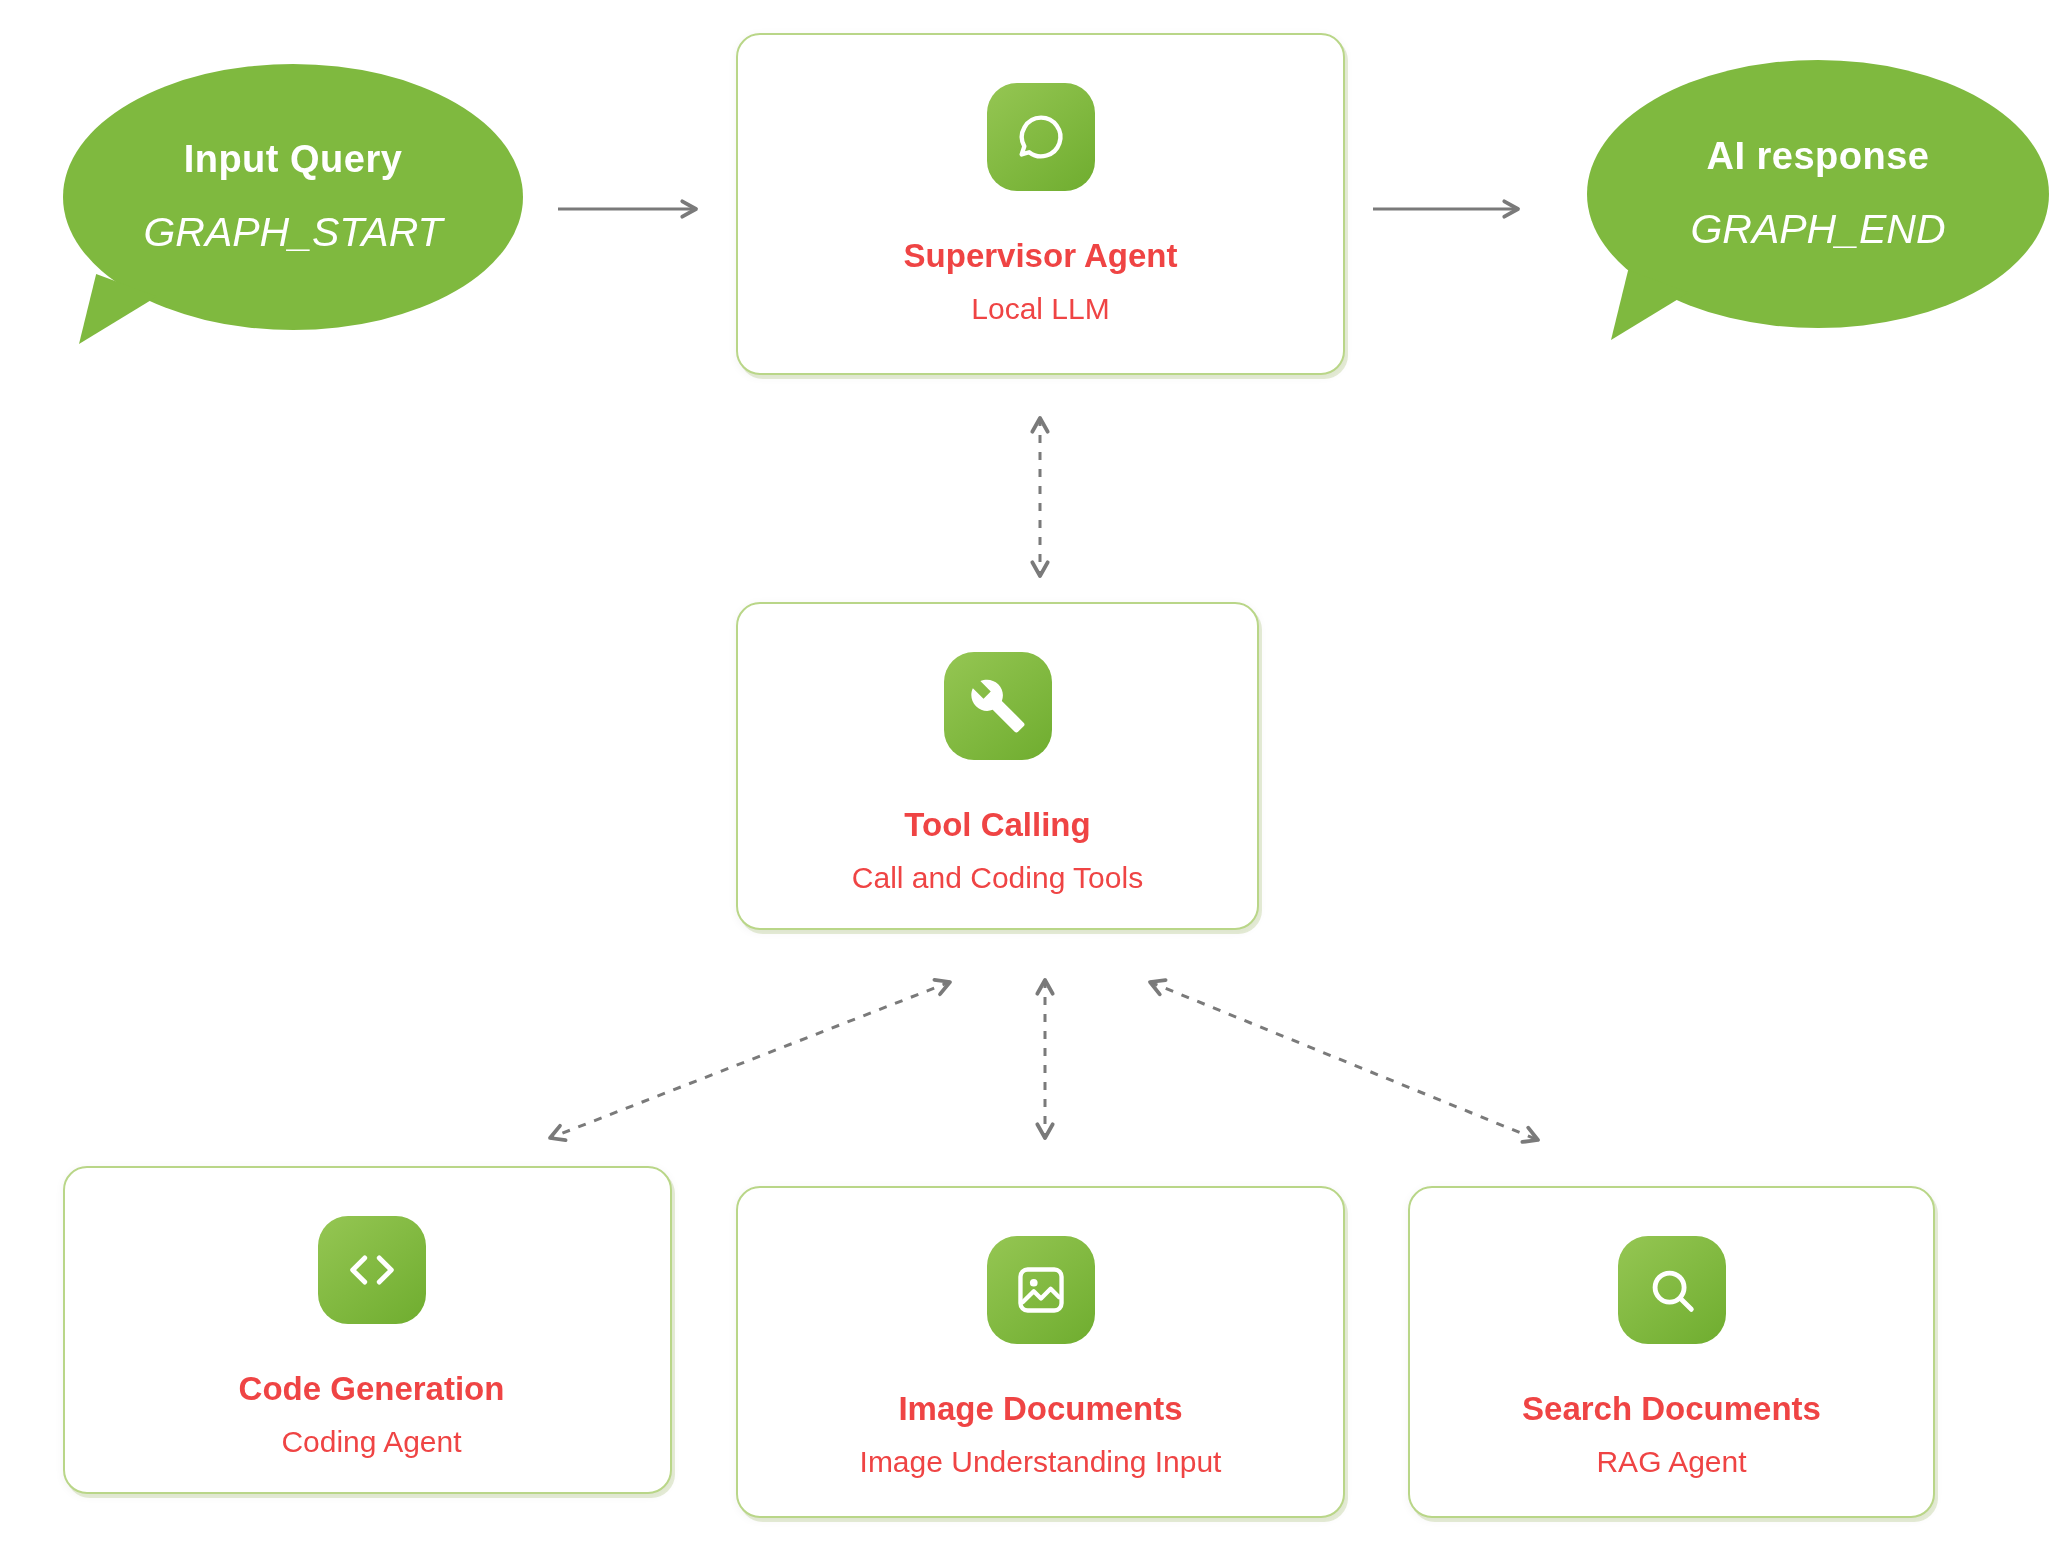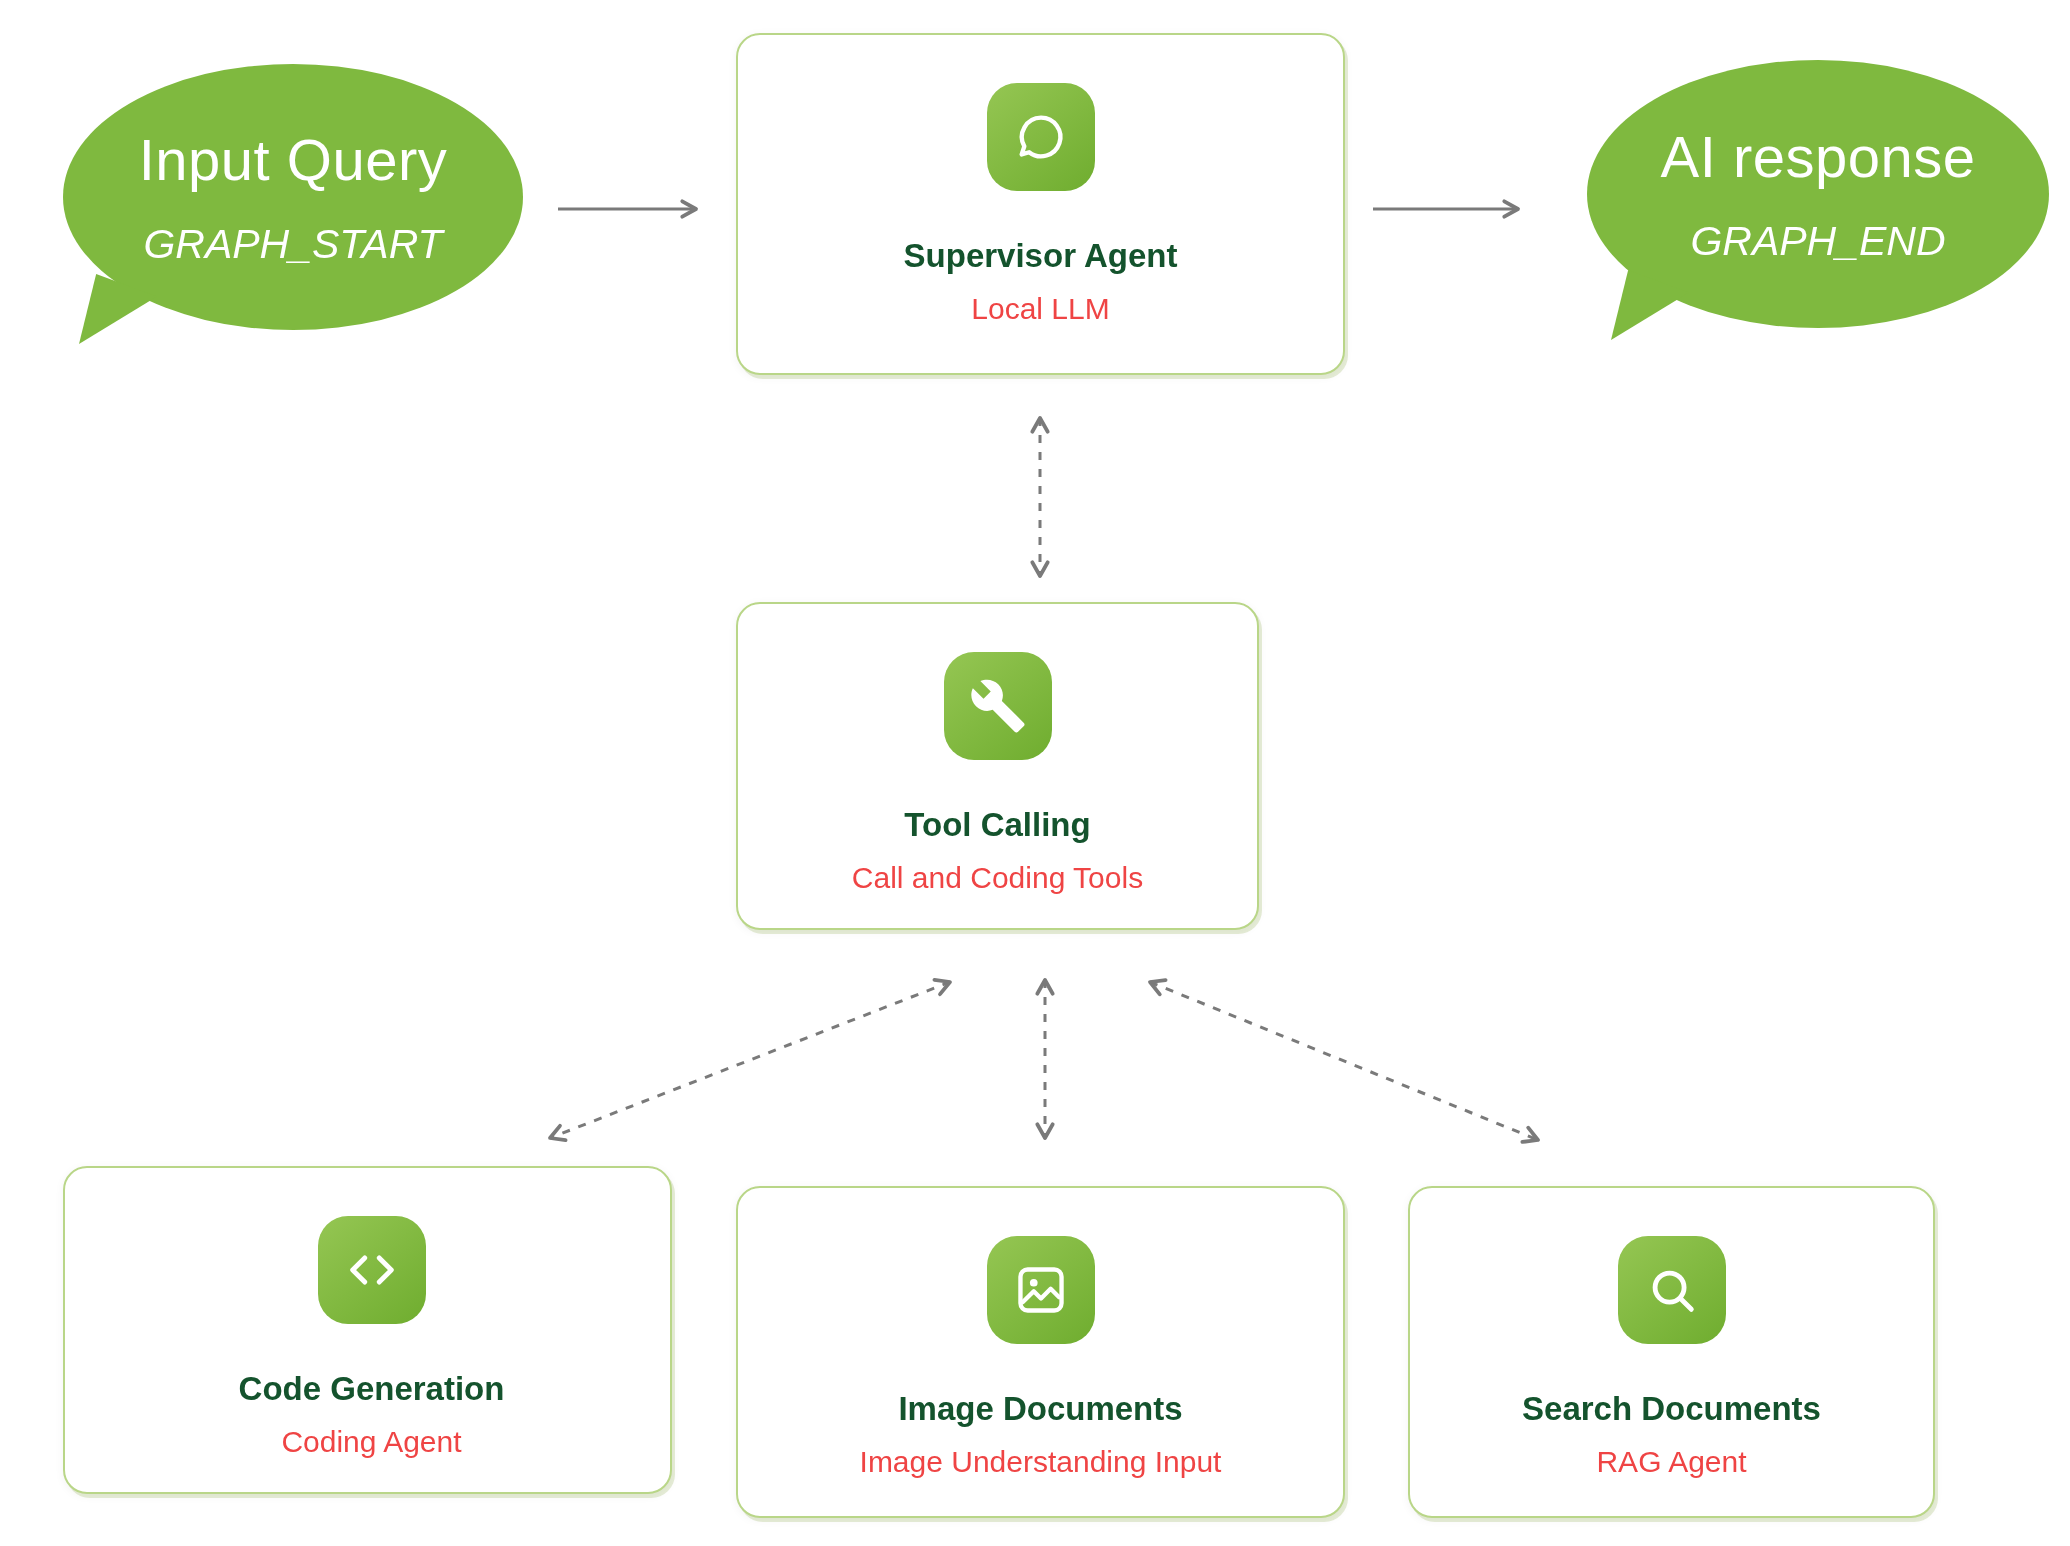--- a/index.html
+++ b/index.html
@@ -21,21 +21,21 @@
     background: #7fb93f;
     border-radius: 50%;
     display: flex;
     flex-direction: column;
     align-items: center;
     justify-content: center;
     gap: 28px;
     color: #ffffff;
     text-align: center;
   }
-  .bubble-title { font-size: 58px; font-weight: 400; letter-spacing: 0.5px; }
+  .bubble-title { font-size: 38px; font-weight: 700; letter-spacing: 0.5px; }
   .bubble-subtitle { font-size: 41px; font-style: italic; }
   .bubble .tail {
     position: absolute;
     width: 78px;
     height: 70px;
     background: #7fb93f;
     clip-path: polygon(0 100%, 22% 0, 100% 32%);
   }
   .bubble.input .tail    { left: 16px;  bottom: -14px; }
   .bubble.response .tail { left: 24px;  bottom: -12px; }
@@ -57,21 +57,21 @@
     width: 108px;
     height: 108px;
     border-radius: 30px;
     background: linear-gradient(140deg, #95c653 0%, #6fad2f 100%);
     display: flex;
     align-items: center;
     justify-content: center;
     flex: none;
   }
   .icon-box svg { width: 58px; height: 58px; display: block; }
-  .card-title { margin-top: 46px; font-size: 33px; font-weight: 700; color: #14532d; }
+  .card-title { margin-top: 46px; font-size: 33px; font-weight: 700; color: #ef4444; }
   .card-subtitle { margin-top: 17px; font-size: 30px; color: #ef4444; }
 
   
   .bubble.input     { left: 63px;   top: 64px;   width: 460px; height: 266px; }
   .card.supervisor  { left: 736px;  top: 33px;   width: 609px; height: 342px; }
   .bubble.response  { left: 1587px; top: 60px;   width: 462px; height: 268px; }
   .card.tool        { left: 736px;  top: 602px;  width: 523px; height: 328px; }
   .card.codegen     { left: 63px;   top: 1166px; width: 609px; height: 328px; padding-left: 8px; }
   .card.imageproc   { left: 736px;  top: 1186px; width: 609px; height: 332px; }
   .card.searchdocs  { left: 1408px; top: 1186px; width: 527px; height: 332px; text-align: center; }

